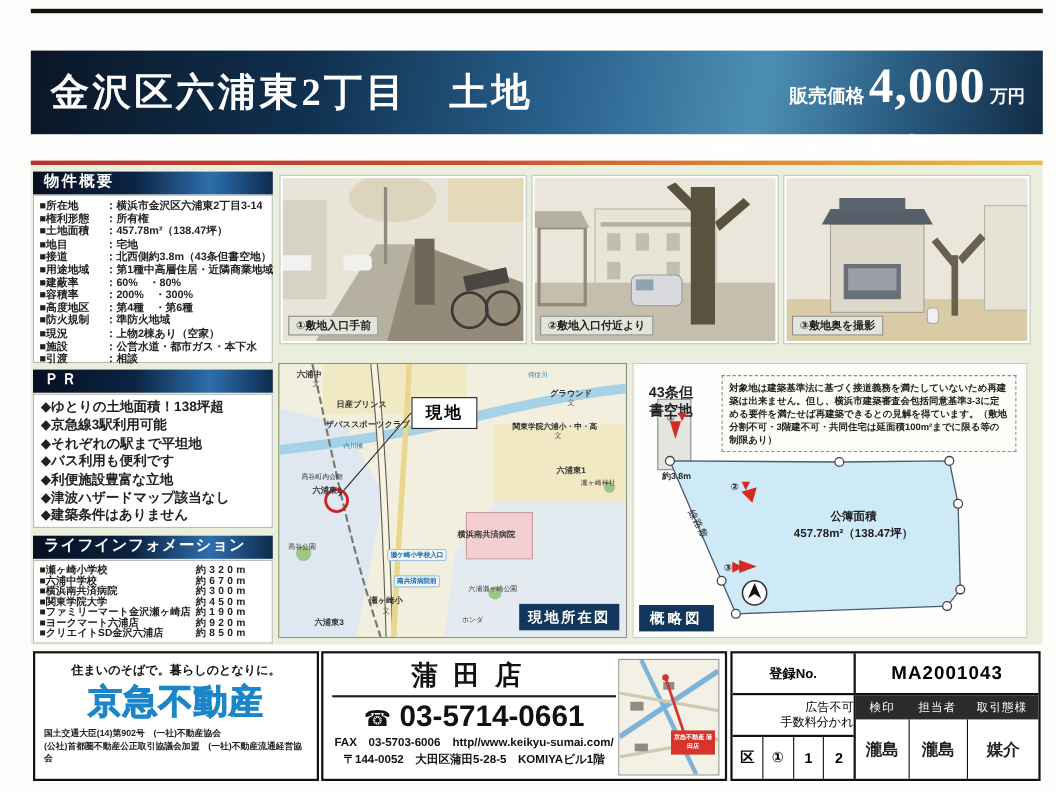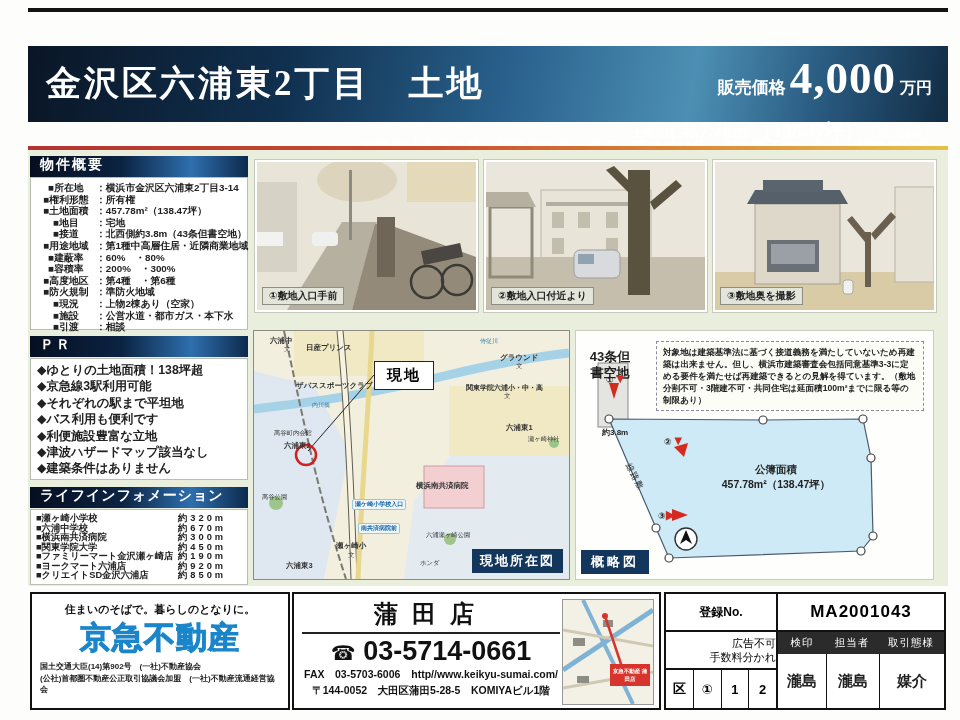--- a/index.html
+++ b/index.html
@@ -22,21 +22,21 @@
   .h-access{right:16px;top:92px;font-size:14.5px;font-weight:bold;white-space:nowrap;letter-spacing:.5px;}
   .redline{left:28px;top:146px;width:920px;height:4px;background:linear-gradient(90deg,#b23430,#c8502f 45%,#dc8f3a 75%,#e7c04c 100%);}
   
   .content-bg{left:28px;top:150px;width:920px;height:436px;background:#e9efdc;}
   
   .secbar{left:30px;width:218px;height:21px;color:#fff;font-weight:bold;
     background:linear-gradient(90deg,#060f21 0%,#0b2342 42%,#2e6fae 74%,#0d2a4d 100%);
     display:flex;align-items:flex-start;padding-left:10px;box-sizing:border-box;}
   .secbar span{font-size:14px;letter-spacing:2px;}
   .whitebox{left:30px;width:218px;background:#fff;border:1px solid #b9bdb2;box-sizing:border-box;}
-  .ov-row{display:flex;font-size:9.8px;font-weight:bold;color:#222;line-height:11.6px;white-space:nowrap;text-align:center;}
+  .ov-row{display:flex;font-size:9.8px;font-weight:bold;color:#222;line-height:11.6px;white-space:nowrap;}
   .ov-row .l{width:60px;flex:none;}
   .pr-item{font-size:12.3px;font-weight:bold;color:#222;line-height:16.4px;white-space:nowrap;}
   .life-row{display:flex;font-size:9.3px;font-weight:bold;color:#222;line-height:9.5px;white-space:nowrap;}
   .life-row .n{width:142px;flex:none;}
   .life-row .d{letter-spacing:3px;}
   
   .photo{top:160px;width:219px;height:148px;border:2px solid #fff;outline:1px solid #c6c9bc;background:#e7e3d8;overflow:hidden;}
   .photo svg{display:block;}
   .caption{position:absolute;left:5px;bottom:5px;background:#e3e4da;border:1px solid #8b8f85;color:#222;
     font-size:10px;font-weight:bold;padding:1px 6px;white-space:nowrap;}
@@ -299,21 +299,21 @@
     <path d="M30,0 C48,80 60,150 92,248" stroke="#7a7a74" stroke-width="2" fill="none" stroke-dasharray="7,3"></path>
     <rect x="170" y="135" width="60" height="42" fill="#f3cfd2" stroke="#cf9aa0"></rect>
     <circle cx="22" cy="172" r="7" fill="#9dc489"></circle>
     <circle cx="196" cy="208" r="6" fill="#9dc489"></circle>
     <circle cx="300" cy="112" r="5" fill="#9dc489"></circle>
     <line x1="120" y1="44" x2="54" y2="120" stroke="#222" stroke-width="1"></line>
     <circle cx="52" cy="124" r="10" fill="none" stroke="#cc2222" stroke-width="2.5"></circle>
   </svg>
   <span class="maplbl" style="left:16px;top:5px;">六浦中</span>
   <span class="schoolmark" style="left:30px;top:14px;">文</span>
-  <span class="maplbl" style="left:52px;top:12px;">日産プリンス</span>
+  <span class="maplbl" style="left:52px;top:32px;">日産プリンス</span>
   <span class="maplbl" style="left:42px;top:50px;">ザバススポーツクラブ</span>
   <span class="maplbl" style="left:246px;top:22px;">グラウンド</span>
   <span class="schoolmark" style="left:262px;top:31px;">文</span>
   <span class="maplbl" style="left:212px;top:52px;font-size:7px;">関東学院六浦小・中・高</span>
   <span class="schoolmark" style="left:250px;top:61px;">文</span>
   <span class="maplbl" style="left:252px;top:92px;">六浦東1</span>
   <span class="maplbl sm" style="left:274px;top:104px;">瀬ヶ崎神社</span>
   <span class="maplbl sm" style="left:20px;top:98px;">高谷町内会館</span>
   <span class="maplbl" style="left:30px;top:110px;">六浦東2</span>
   <span class="maplbl" style="left:162px;top:150px;">横浜南共済病院</span>

